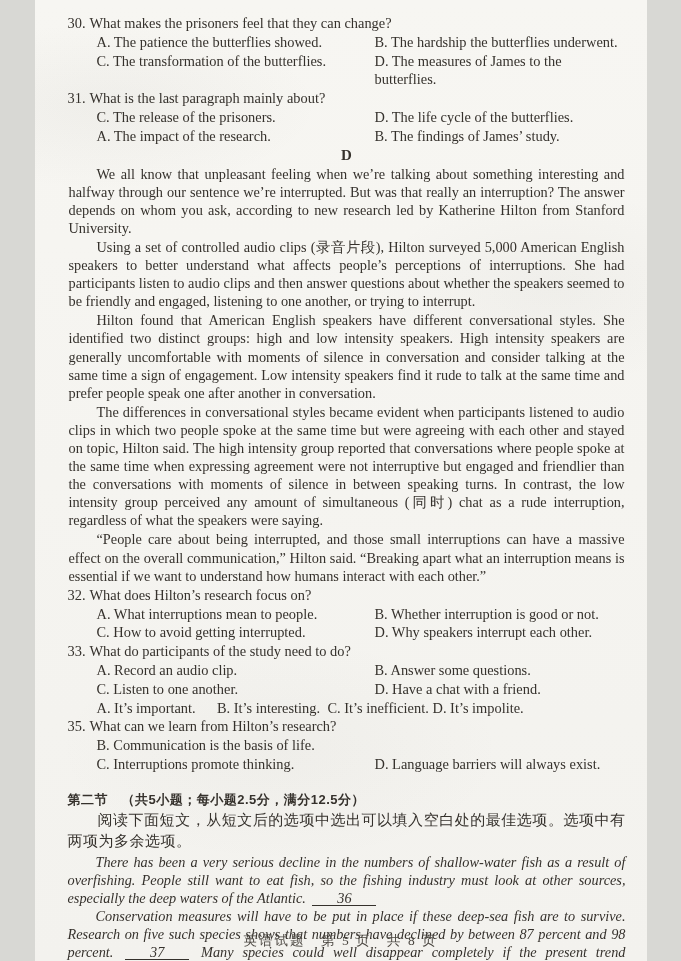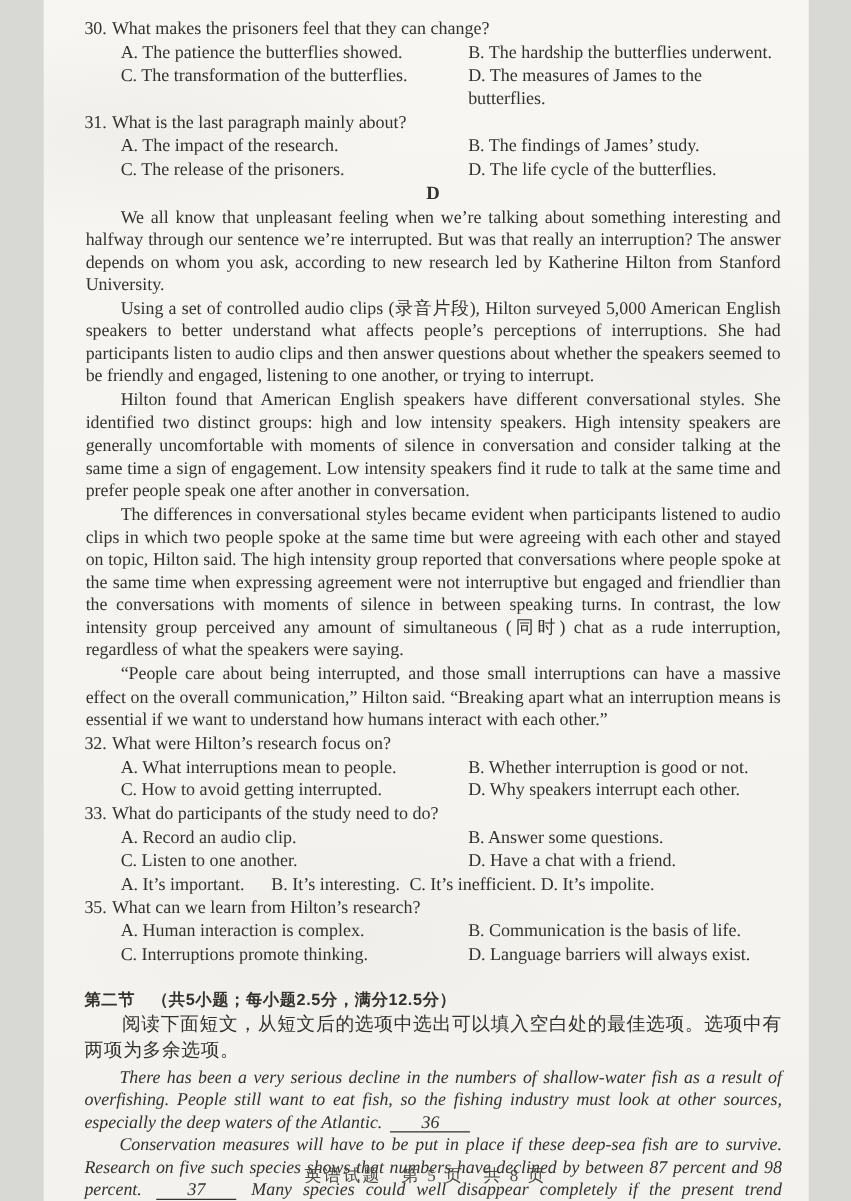--- a/index.html
+++ b/index.html
@@ -76,40 +76,40 @@
       </div>
       <div class="opt-row">
         <span class="o1">C. The transformation of the butterflies.</span>
         <span class="o2">D. The measures of James to the butterflies.</span>
       </div>
     </div>
 
     <div class="q">
       <div class="q-line"><span class="q-num">31.</span><span>What is the last paragraph mainly about?</span></div>
       <div class="opt-row">
+        <span class="o1">C. The release of the prisoners.</span>
+        <span class="o2">D. The life cycle of the butterflies.</span>
+      </div>
+      <div class="opt-row">
         <span class="o1">A. The impact of the research.</span>
         <span class="o2">B. The findings of James’ study.</span>
-      </div>
-      <div class="opt-row">
-        <span class="o1">C. The release of the prisoners.</span>
-        <span class="o2">D. The life cycle of the butterflies.</span>
       </div>
     </div>
 
     <div class="sec-label">D</div>
     <div class="passage">
       <p>We all know that unpleasant feeling when we’re talking about something interesting and halfway through our sentence we’re interrupted. But was that really an interruption? The answer depends on whom you ask, according to new research led by Katherine Hilton from Stanford University.</p>
       <p>Using a set of controlled audio clips (录音片段), Hilton surveyed 5,000 American English speakers to better understand what affects people’s perceptions of interruptions. She had participants listen to audio clips and then answer questions about whether the speakers seemed to be friendly and engaged, listening to one another, or trying to interrupt.</p>
       <p>Hilton found that American English speakers have different conversational styles. She identified two distinct groups: high and low intensity speakers. High intensity speakers are generally uncomfortable with moments of silence in conversation and consider talking at the same time a sign of engagement. Low intensity speakers find it rude to talk at the same time and prefer people speak one after another in conversation.</p>
       <p>The differences in conversational styles became evident when participants listened to audio clips in which two people spoke at the same time but were agreeing with each other and stayed on topic, Hilton said. The high intensity group reported that conversations where people spoke at the same time when expressing agreement were not interruptive but engaged and friendlier than the conversations with moments of silence in between speaking turns. In contrast, the low intensity group perceived any amount of simultaneous (同时) chat as a rude interruption, regardless of what the speakers were saying.</p>
       <p>“People care about being interrupted, and those small interruptions can have a massive effect on the overall communication,” Hilton said. “Breaking apart what an interruption means is essential if we want to understand how humans interact with each other.”</p>
     </div>
 
     <div class="q">
-      <div class="q-line"><span class="q-num">32.</span><span>What were Hilton’s research focus on?</span></div>
+      <div class="q-line"><span class="q-num">32.</span><span>What does Hilton’s research focus on?</span></div>
       <div class="opt-row">
         <span class="o1">A. What interruptions mean to people.</span>
         <span class="o2">B. Whether interruption is good or not.</span>
       </div>
       <div class="opt-row">
         <span class="o1">C. How to avoid getting interrupted.</span>
         <span class="o2">D. Why speakers interrupt each other.</span>
       </div>
     </div>
 
@@ -130,21 +130,20 @@
         <span class="oa">A. It’s important.</span>
         <span class="ob">B. It’s interesting.</span>
         <span class="oc">C. It’s inefficient.</span>
         <span class="od">D. It’s impolite.</span>
       </div>
     </div>
 
     <div class="q">
       <div class="q-line"><span class="q-num">35.</span><span>What can we learn from Hilton’s research?</span></div>
       <div class="opt-row">
-        <span class="o1">A. Human interaction is complex.</span>
         <span class="o2">B. Communication is the basis of life.</span>
       </div>
       <div class="opt-row">
         <span class="o1">C. Interruptions promote thinking.</span>
         <span class="o2">D. Language barriers will always exist.</span>
       </div>
     </div>
 
     <div class="cn-heading">第二节　（共5小题；每小题2.5分，满分12.5分）</div>
     <p class="cn-instruction">阅读下面短文，从短文后的选项中选出可以填入空白处的最佳选项。选项中有两项为多余选项。</p>

